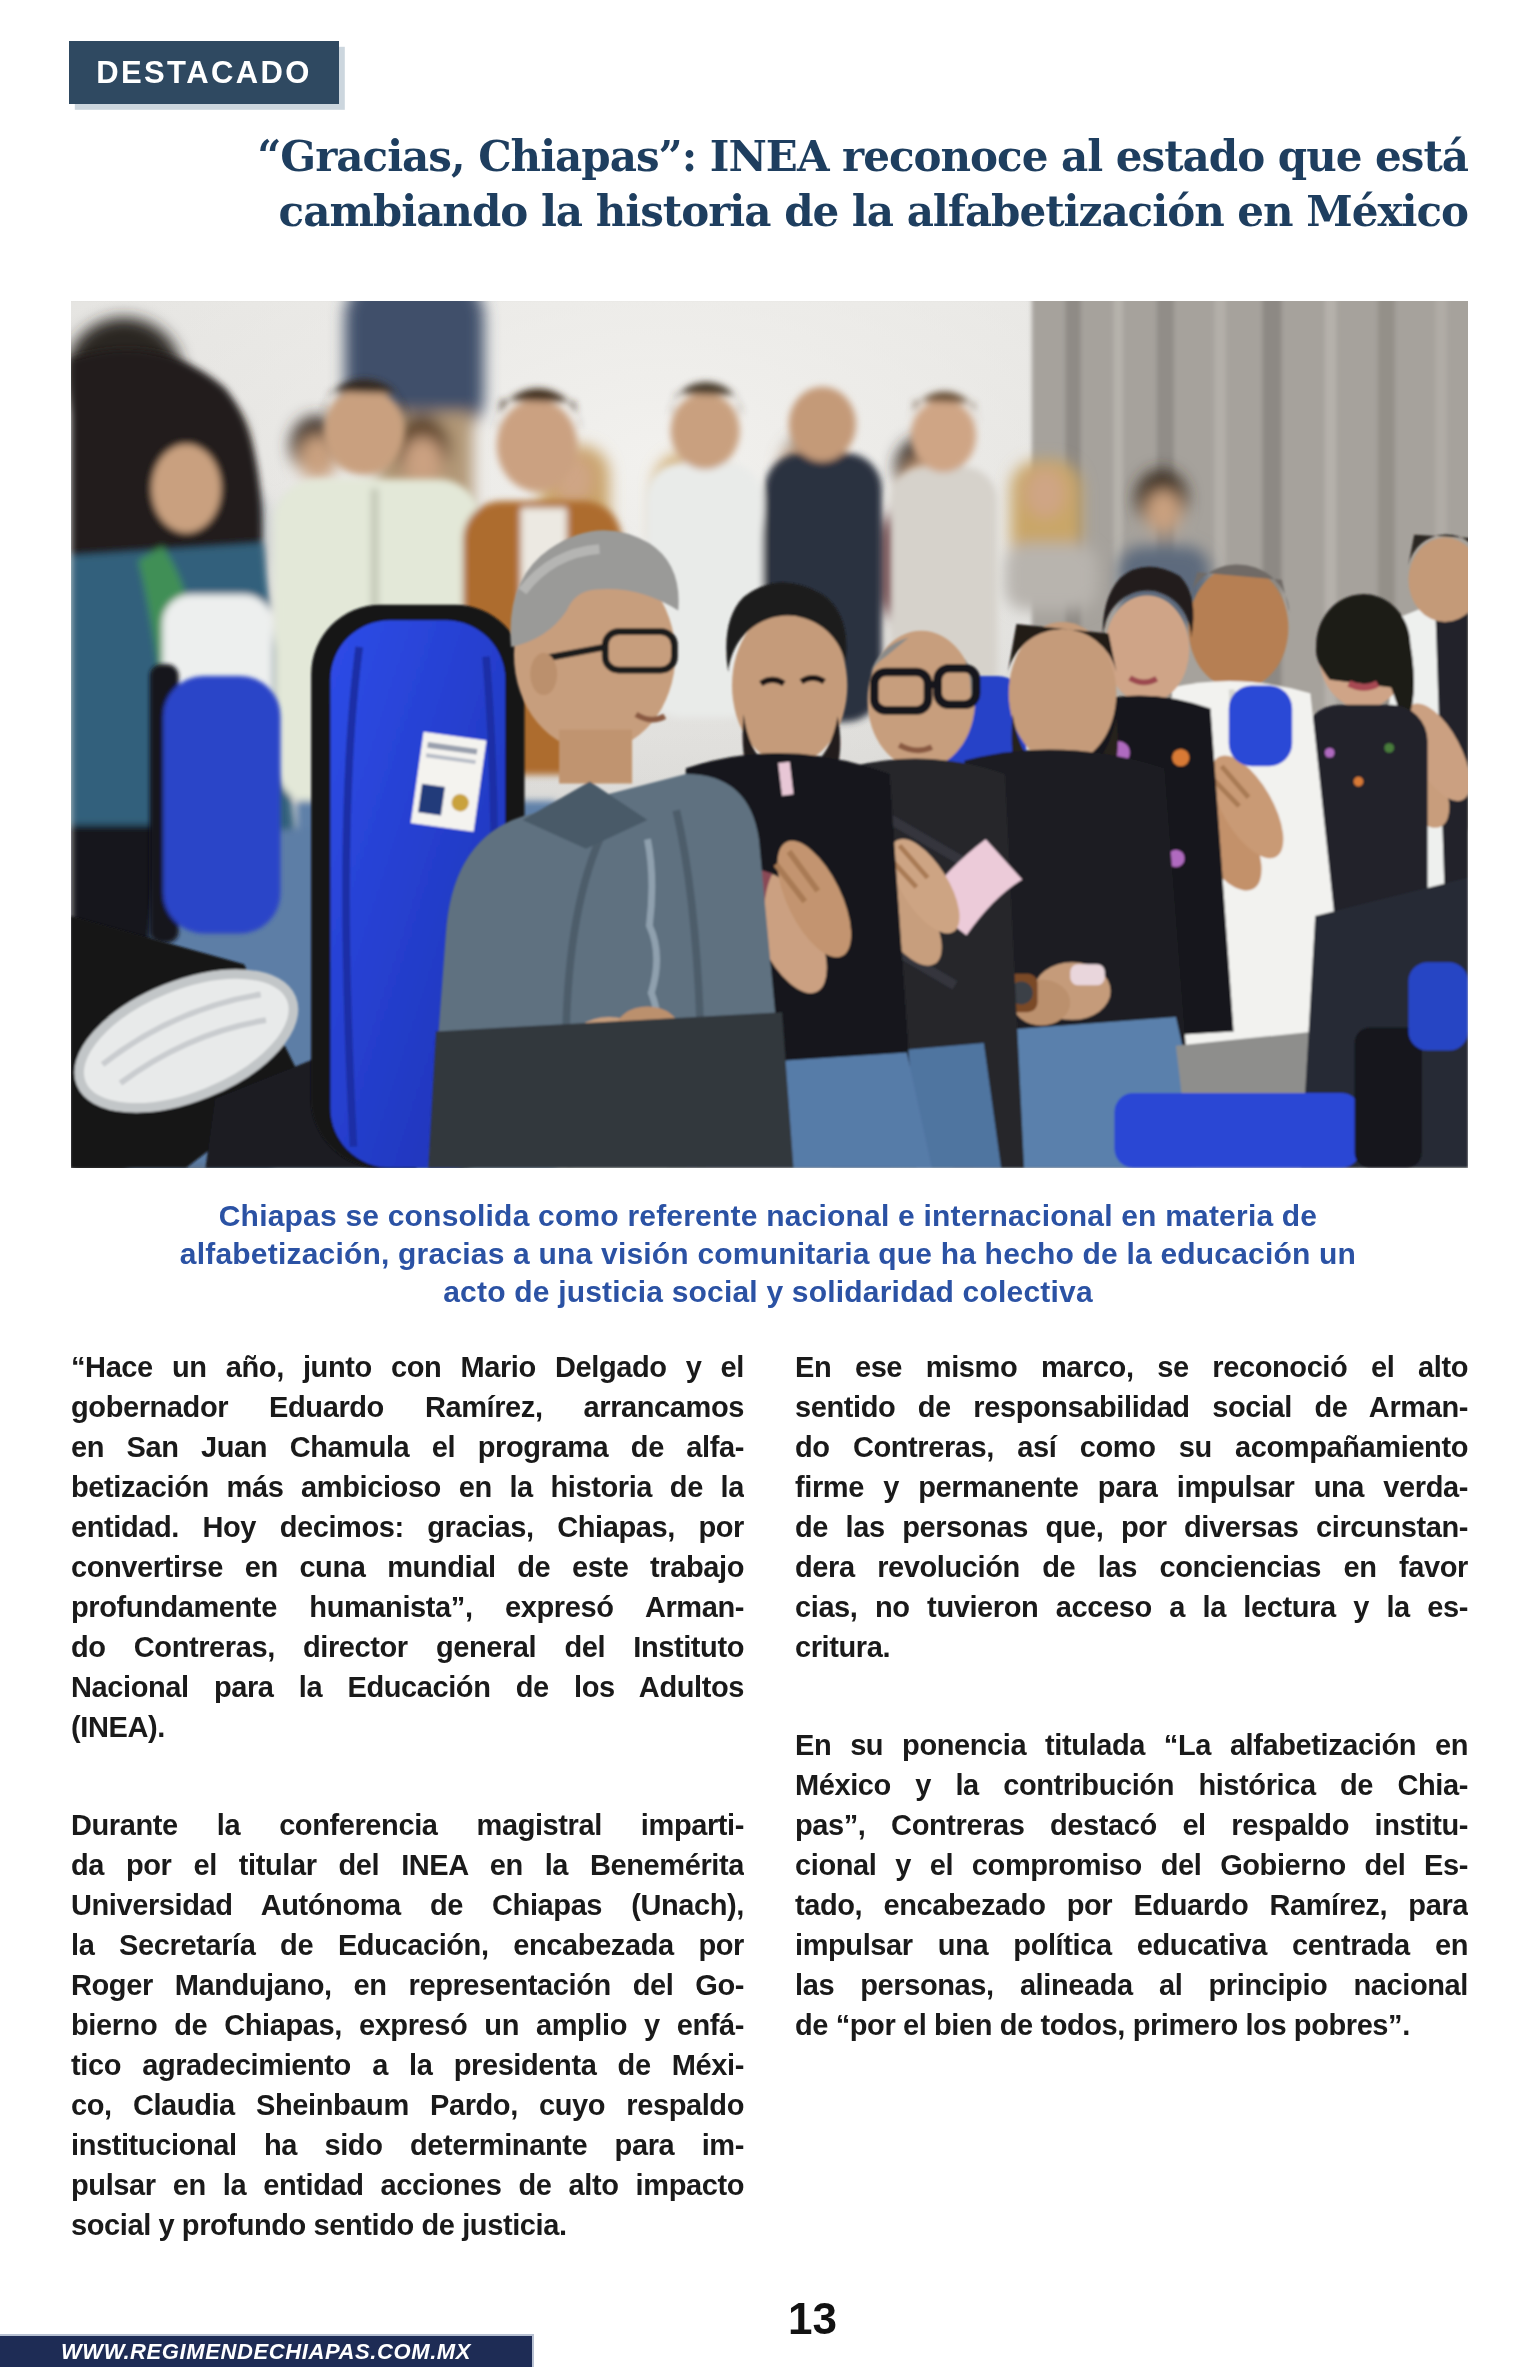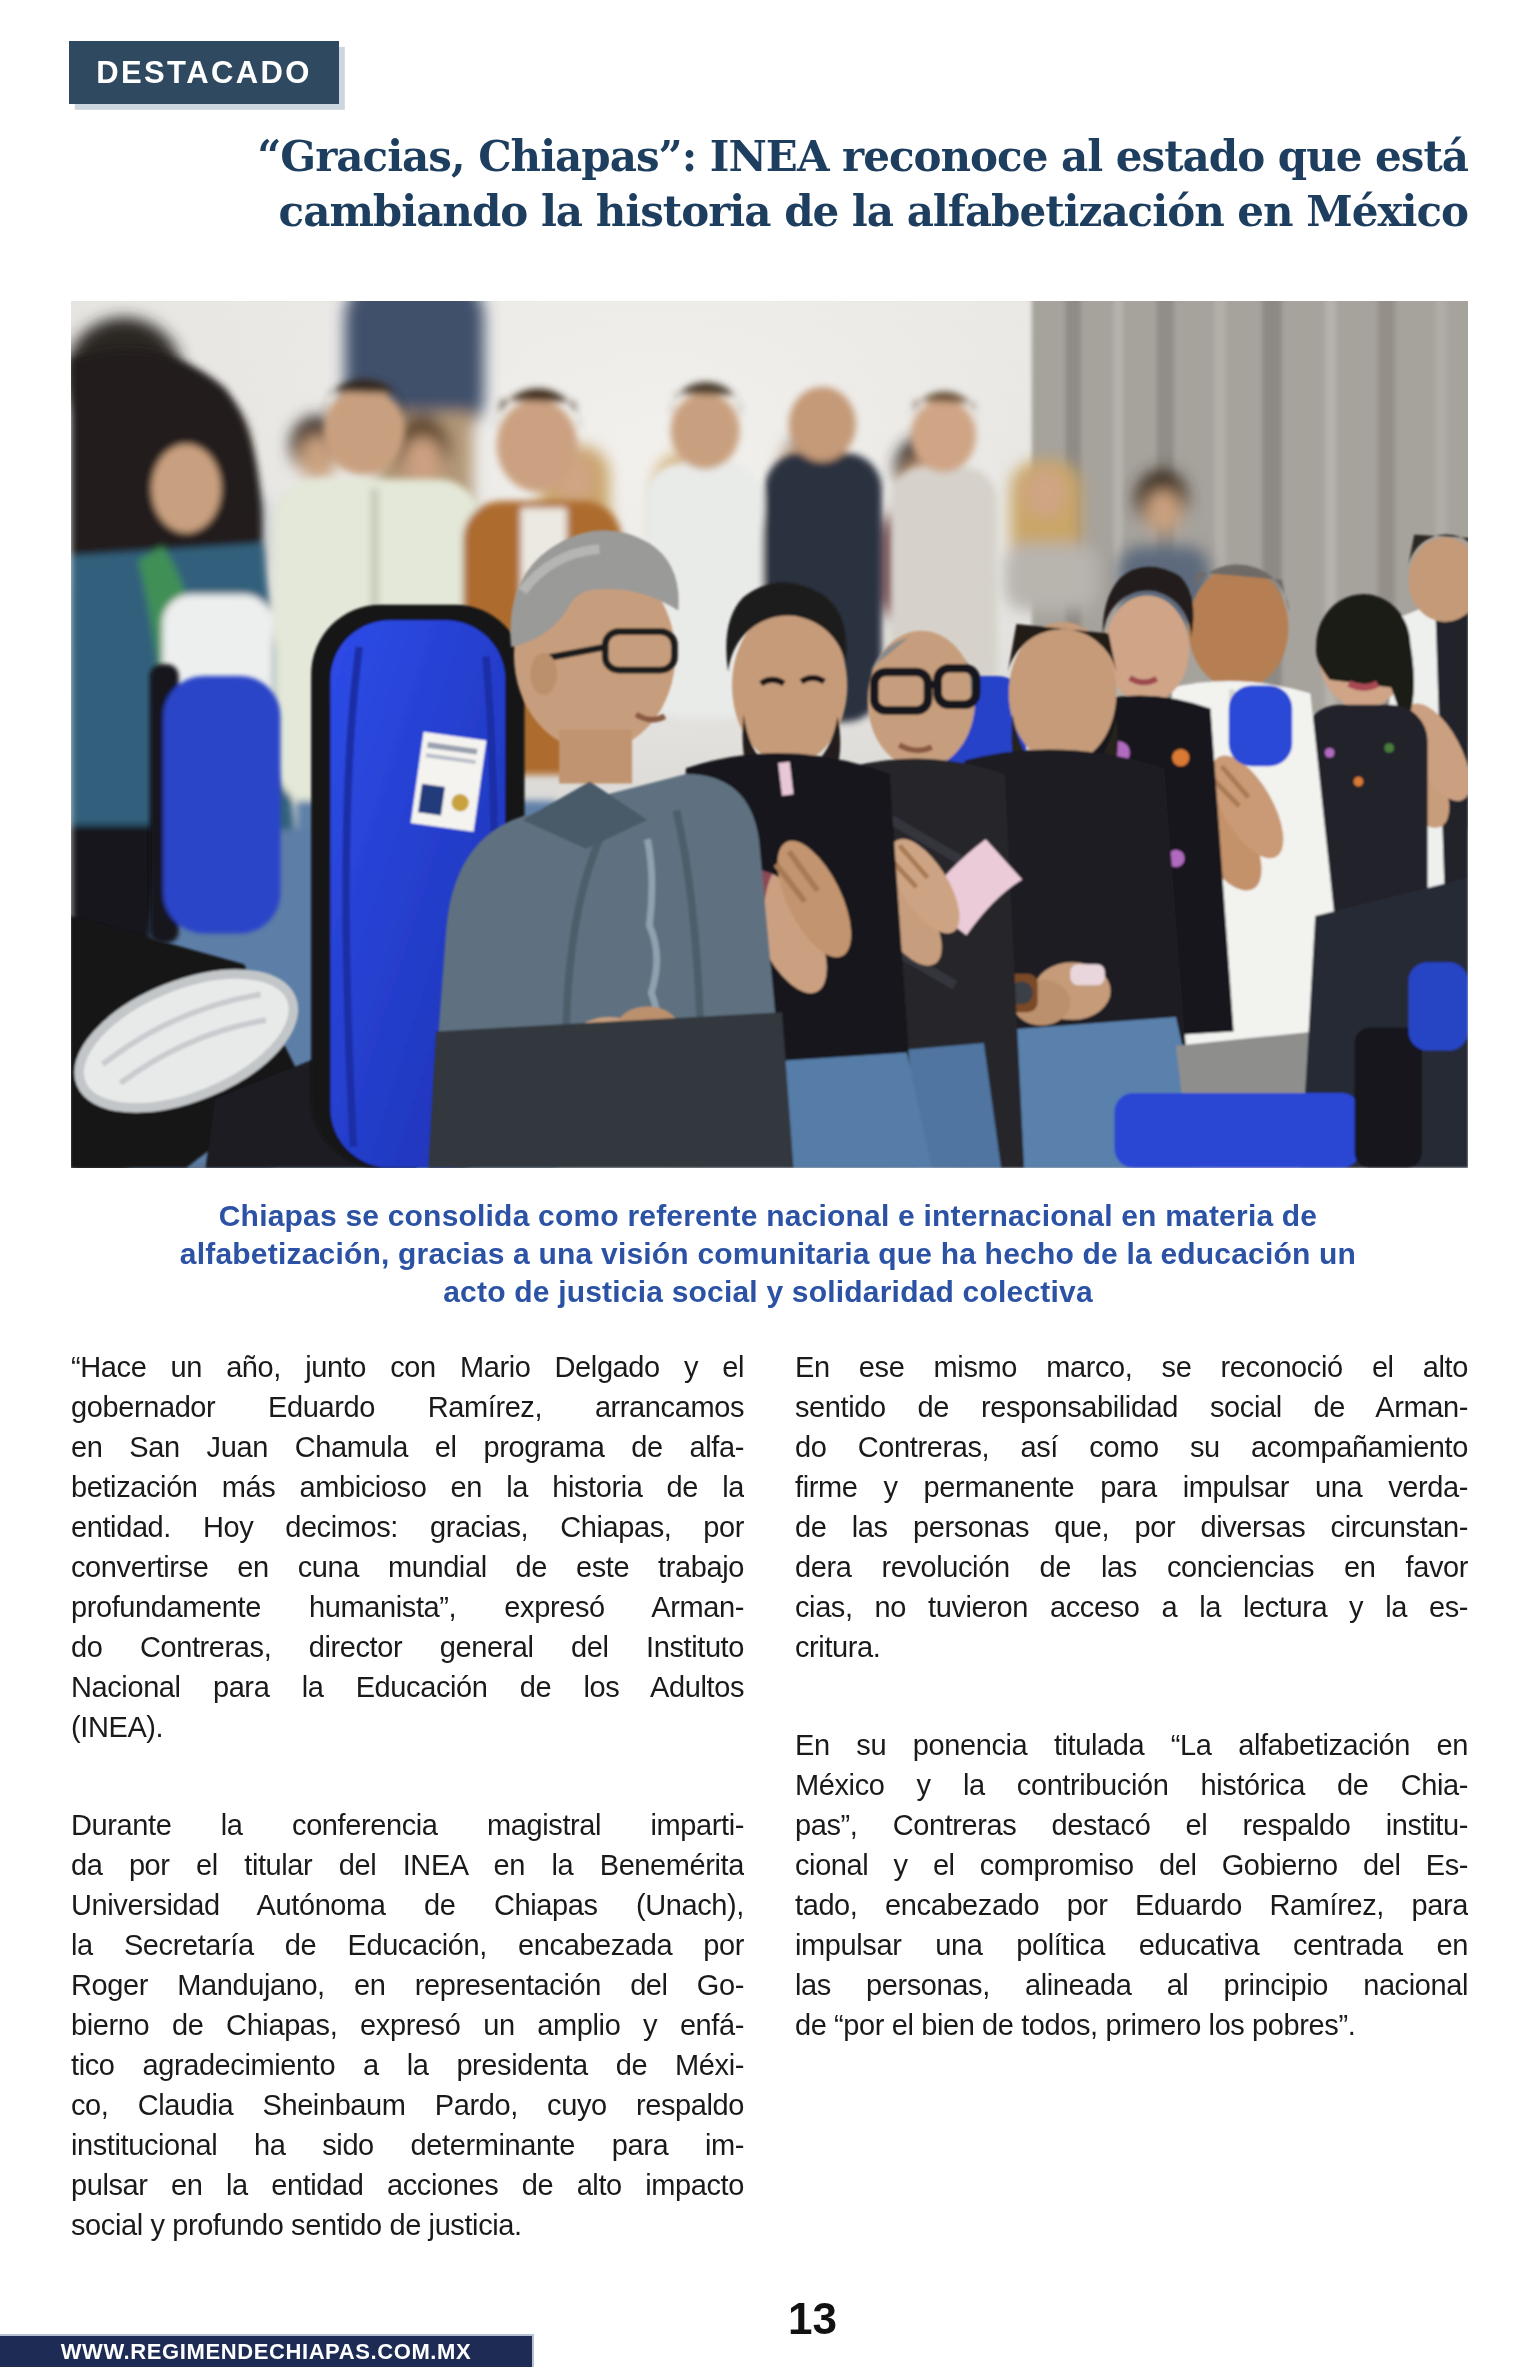--- a/index.html
+++ b/index.html
@@ -11,31 +11,31 @@
 
   .headline{position:absolute;left:71px;top:129px;width:1397px;text-align:right;
     font-family:"DejaVu Serif",serif;font-weight:bold;font-size:42px;line-height:55px;color:#1e3e5f;letter-spacing:-1px;margin:0;}
 
   .photo{position:absolute;left:71px;top:301px;width:1397px;height:867px;margin:0;background:#d8d7d4;overflow:hidden;}
 
   .caption{position:absolute;left:86px;top:1197px;width:1364px;text-align:center;color:#2b52a4;
     font-weight:bold;font-size:30px;line-height:38px;letter-spacing:0.2px;}
 
   .columns{position:absolute;left:71px;top:1347px;width:1397px;display:flex;justify-content:space-between;}
-  .col{width:673px;font-size:29px;line-height:40px;color:#1a1a1a;letter-spacing:-0.4px;}
+  .col{width:673px;font-size:29px;line-height:40px;color:#1a1a1a;letter-spacing:-0.4px;font-weight:bold;}
   .para{margin:0 0 58px 0;}
   .para:last-child{margin-bottom:0;}
   .bline{height:40px;overflow:hidden;text-align:justify;text-align-last:justify;}
   .bline.pend{text-align-last:left;}
 
   .page-num{position:absolute;left:0;top:2294px;width:1537px;text-align:center;font-size:44px;font-weight:bold;color:#121212;padding-left:44px;}
 
   .footer-bar{position:absolute;left:0;top:2334px;width:534px;height:33px;background:#1e2c55;
     border-top:2.9px solid #b8c1d2;border-right:2.9px solid #b8c1d2;box-sizing:border-box;
-    display:flex;align-items:center;justify-content:center;}
+    display:flex;align-items:center;justify-content:center;font-style:italic;}
   .footer-bar span{color:#ffffff;font-weight:bold;font-size:22px;letter-spacing:0.6px;}
 </style>
 </head>
 <body>
 
 <div>
 
   <div class="badge">DESTACADO</div>
 
   <h1 class="headline" id="headline">

